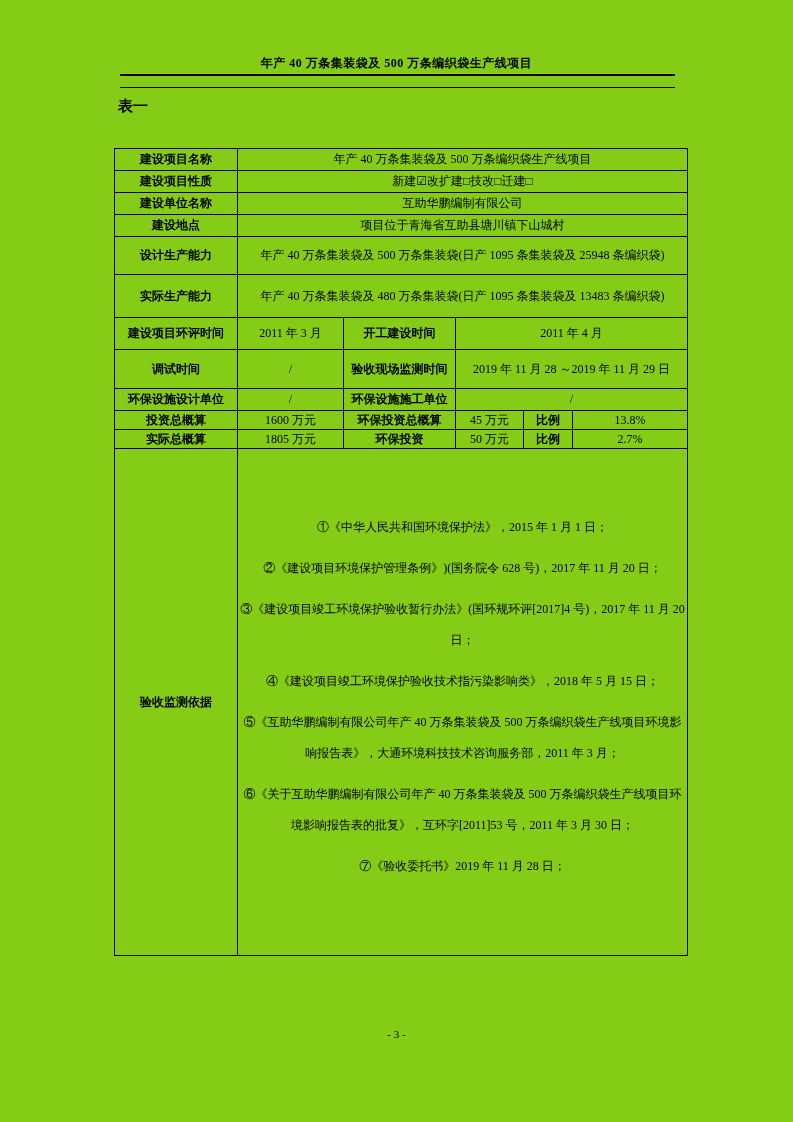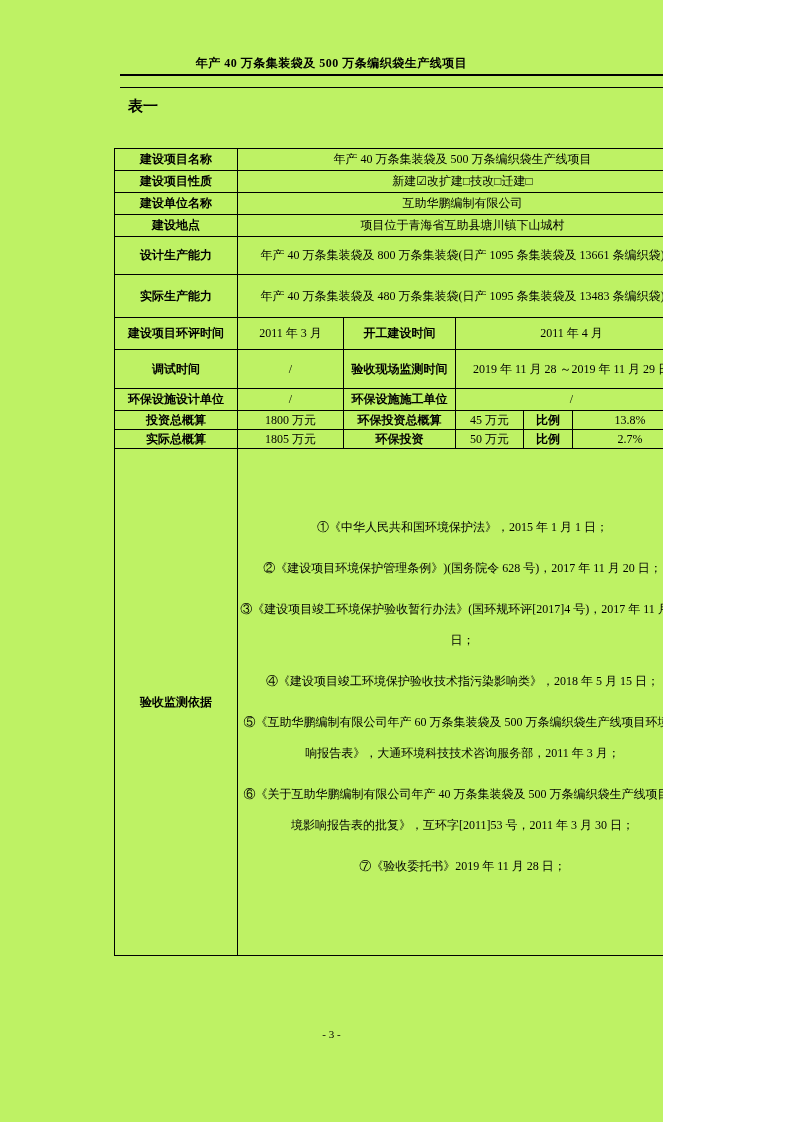--- a/index.html
+++ b/index.html
@@ -1,21 +1,21 @@
 <!DOCTYPE html>
 <html><head>
 <meta charset="utf-8">
 <style>
   * { box-sizing: border-box; }
   html, body { margin: 0; padding: 0; background: #ffffff; }
   .page {
     position: relative;
-    width: 663px;
+    width: 793px;
     height: 1122px;
-    background: #bef264;
+    background: #84cc16;
     color: #000000;
     font-family: "Liberation Serif", "DejaVu Serif", serif;
     overflow: hidden;
   }
   .header-title {
     position: absolute;
     top: 55px;
     left: 0;
     width: 100%;
     text-align: center;
@@ -27,21 +27,21 @@
     position: absolute;
     left: 120px;
     width: 555px;
     height: 0;
   }
   .rule-1 { top: 74px; border-top: 2px solid #000; }
   .rule-2 { top: 87px; border-top: 1px solid #000; }
   .caption {
     position: absolute;
     top: 97px;
-    left: 128px;
+    left: 118px;
     font-size: 15px;
     font-weight: bold;
   }
   table.info {
     position: absolute;
     top: 148px;
     left: 114px;
     width: 573px;
     border-collapse: collapse;
     table-layout: fixed;
@@ -122,21 +122,21 @@
     </tr>
 
     <tr class="h22">
       <td class="lbl">建设地点</td>
       <td colspan="5">项目位于青海省互助县塘川镇下山城村</td>
     </tr>
 
 
     <tr class="h38">
       <td class="lbl">设计生产能力</td>
-      <td colspan="5">年产 40 万条集装袋及 800 万条集装袋(日产 1095 条集装袋及 13661 条编织袋)</td>
+      <td colspan="5">年产 40 万条集装袋及 500 万条集装袋(日产 1095 条集装袋及 25948 条编织袋)</td>
     </tr>
 
     <tr class="h43">
       <td class="lbl">实际生产能力</td>
       <td colspan="5">年产 40 万条集装袋及 480 万条集装袋(日产 1095 条集装袋及 13483 条编织袋)</td>
     </tr>
 
     <tr class="h32">
       <td class="lbl">建设项目环评时间</td>
       <td>2011 年 3 月</td>
@@ -154,21 +154,21 @@
 
     <tr class="h22">
       <td class="lbl">环保设施设计单位</td>
       <td>/</td>
       <td class="lbl">环保设施施工单位</td>
       <td colspan="3">/</td>
     </tr>
 
     <tr class="h19">
       <td class="lbl">投资总概算</td>
-      <td>1800 万元</td>
+      <td>1600 万元</td>
       <td class="lbl">环保投资总概算</td>
       <td>45 万元</td>
       <td class="lbl">比例</td>
       <td>13.8%</td>
     </tr>
 
     <tr class="h19">
       <td class="lbl">实际总概算</td>
       <td>1805 万元</td>
       <td class="lbl">环保投资</td>
@@ -177,21 +177,21 @@
       <td>2.7%</td>
     </tr>
 
     <tr class="h507">
       <td class="lbl">验收监测依据</td>
       <td colspan="5" class="basis-cell">
         <p>①《中华人民共和国环境保护法》，2015 年 1 月 1 日；</p>
         <p>②《建设项目环境保护管理条例》)(国务院令 628 号)，2017 年 11 月 20 日；</p>
         <p>③《建设项目竣工环境保护验收暂行办法》(国环规环评[2017]4 号)，2017 年 11 月 20 日；</p>
         <p>④《建设项目竣工环境保护验收技术指污染影响类》，2018 年 5 月 15 日；</p>
-        <p>⑤《互助华鹏编制有限公司年产 60 万条集装袋及 500 万条编织袋生产线项目环境影响报告表》，大通环境科技技术咨询服务部，2011 年 3 月；</p>
+        <p>⑤《互助华鹏编制有限公司年产 40 万条集装袋及 500 万条编织袋生产线项目环境影响报告表》，大通环境科技技术咨询服务部，2011 年 3 月；</p>
         <p>⑥《关于互助华鹏编制有限公司年产 40 万条集装袋及 500 万条编织袋生产线项目环境影响报告表的批复》，互环字[2011]53 号，2011 年 3 月 30 日；</p>
         <p>⑦《验收委托书》2019 年 11 月 28 日；</p>
       </td>
     </tr>
   </tbody>
     </table>
 
   <div class="footer">- 3 -</div>
 
 </div>

